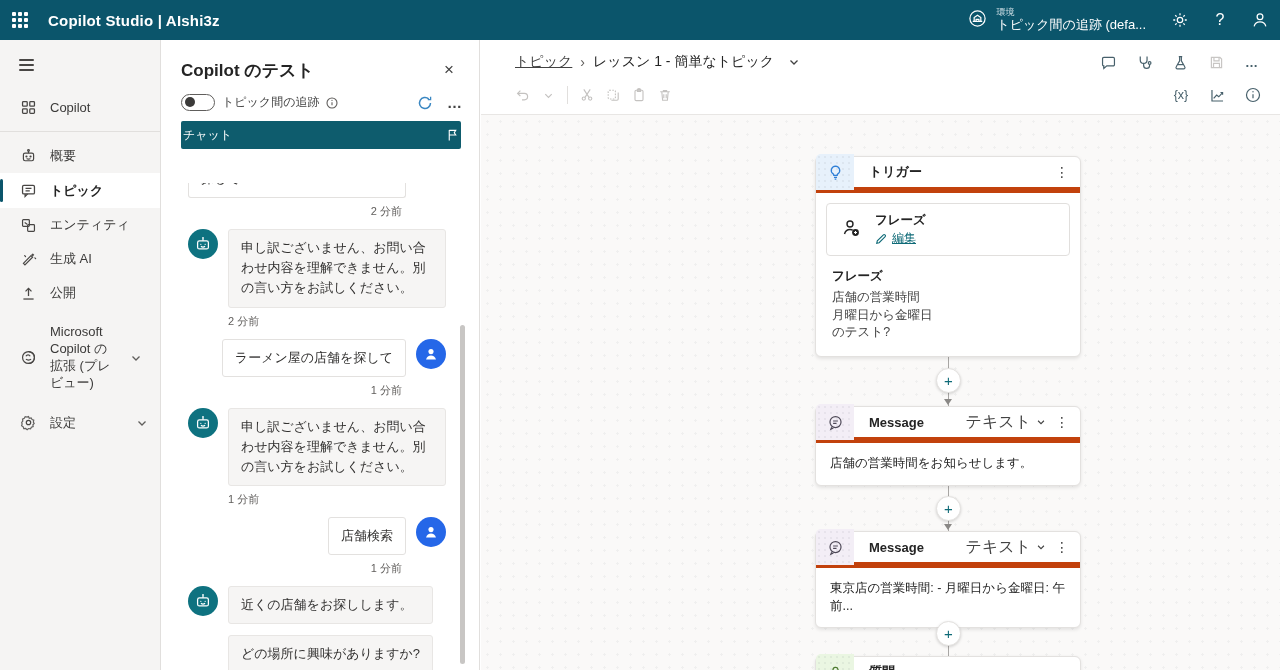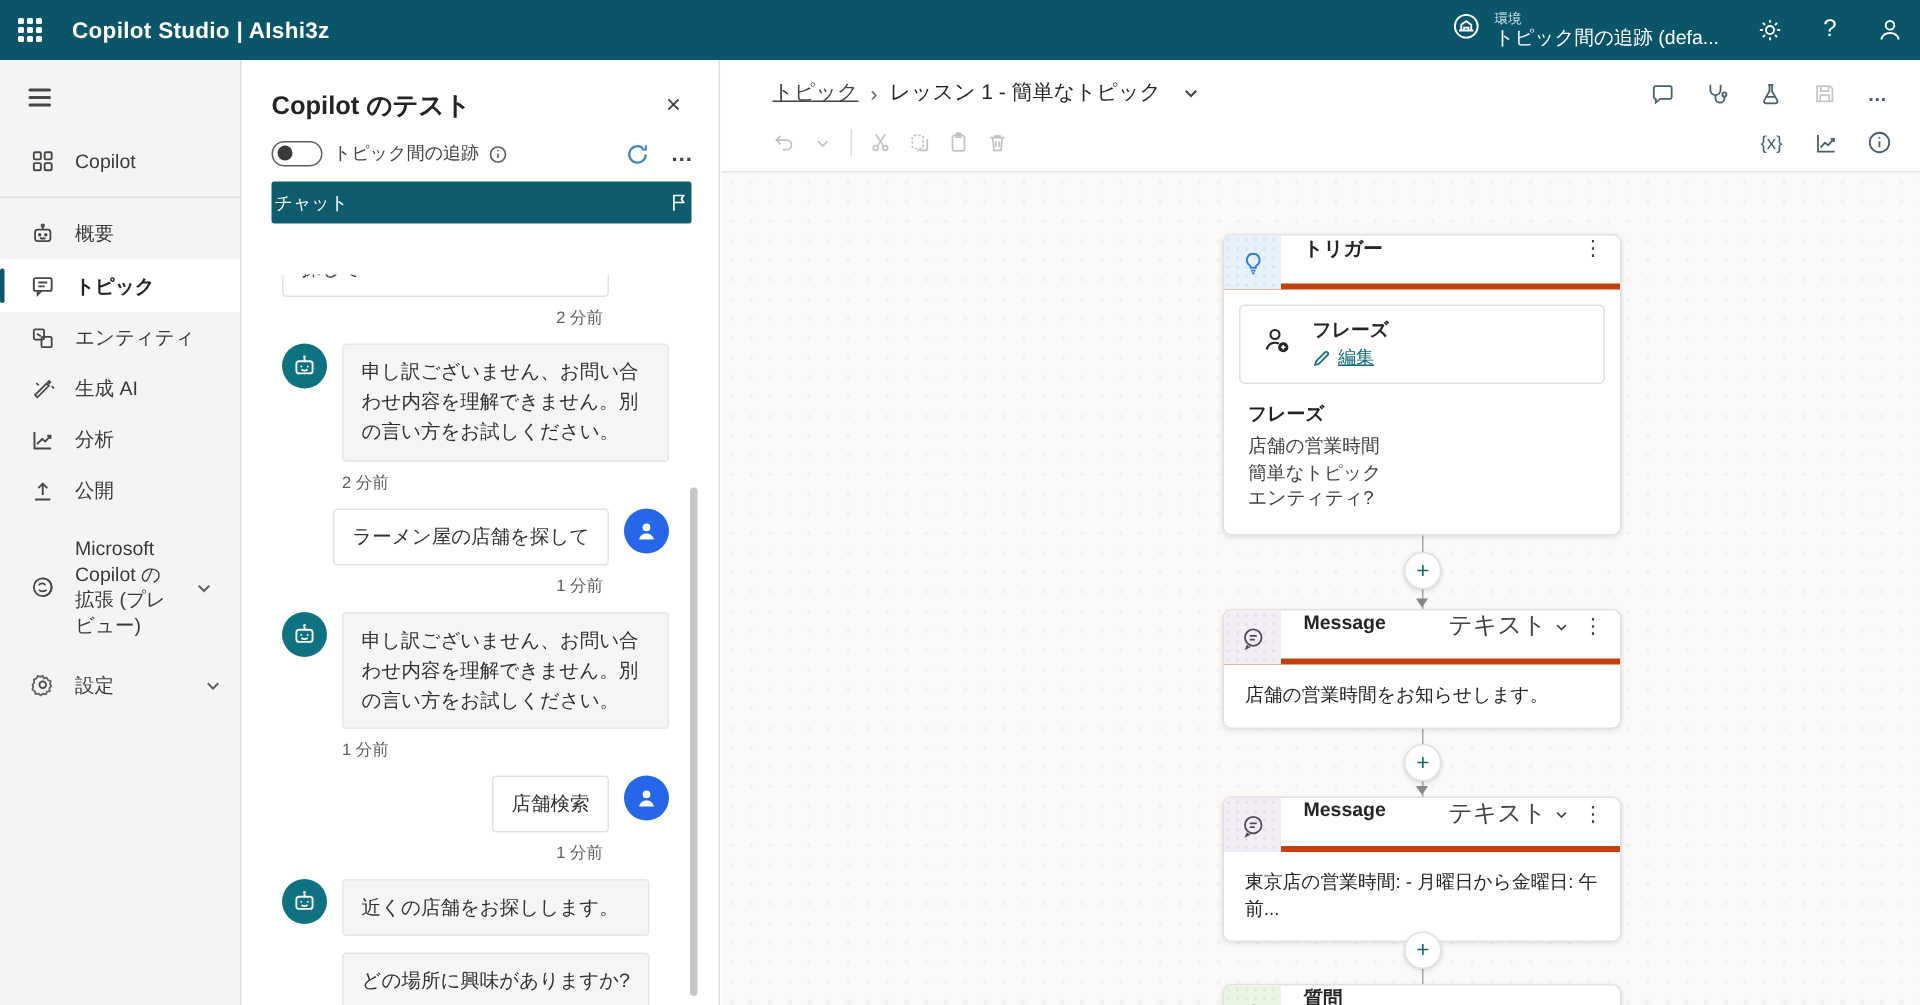--- a/index.html
+++ b/index.html
@@ -98,21 +98,21 @@
   .toolrow-right { margin-left:auto; display:flex; align-items:center; gap:10px; }
   .vicon { width:26px; height:24px; display:flex; align-items:center; justify-content:center;
     color:#47606b; cursor:pointer; font-size:12.5px; }
   .canvas-headline { position:absolute; left:0; right:0; top:74px; height:1px; background:#e8e6e4; }
 
   .flow { position:absolute; left:0; right:0; top:75px; bottom:0; overflow:hidden;
     background-image:radial-gradient(rgba(70,80,90,.055) 1px, transparent 1.2px); background-size:13px 13px; }
   .flow-line { position:absolute; left:467px; top:80px; width:1px; bottom:0; background:#a8a6a4; }
   .node { position:absolute; left:334px; width:266px; background:#fff; border:1px solid #e3e1df;
     border-radius:6px; box-shadow:0 1.2px 3.6px rgba(0,0,0,.09); }
-  .node-head { display:flex; align-items:flex-start; height:36px; border-bottom:4px solid #c2410c; }
+  .node-head { display:flex; align-items:center; height:36px; border-bottom:6px solid #c2410c; }
   .node-ico { width:38px; height:36px; border-radius:5px 0 0 0; display:flex; align-items:center;
     justify-content:center; flex:0 0 38px;
     background-image:radial-gradient(rgba(70,80,90,.07) 1px, transparent 1.2px); background-size:6px 6px; }
   .node-ico.trigger { background-color:#e7f1fb; color:#2f7fd6; }
   .node-ico.message { background-color:#f3eef6; color:#4f4a58; }
   .node-ico.question { background-color:#eaf6e2; color:#4c7a2f; }
   .node-title { font-size:13px; font-weight:bold; margin-left:15px; }
   .node-right { margin-left:auto; display:flex; align-items:center; gap:6px; padding-right:8px; }
   .node-type { font-size:16px; color:#424242; cursor:pointer; display:flex; align-items:center; gap:5px; }
   .node-kebab { font-size:14px; color:#424242; width:20px; text-align:center; cursor:pointer; }
@@ -236,30 +236,20 @@
       <svg width="17" height="17" viewBox="0 0 20 20" fill="none" stroke="currentColor" stroke-width="1.4">
         <path d="M4 16L13 7l1.8 1.8L5.8 17.8z" transform="translate(0,-1.5)"></path>
           <path d="M15 3.5v2M14 4.5h2M17.5 8l.9.9M5.5 5.5l1 1" stroke-linecap="round"></path>
       </svg>
     </span>
     <span class="ni-label">生成 AI</span>
   </div>
   <div class="nav-item">
     <span class="ni-icon">
       <svg width="17" height="17" viewBox="0 0 20 20" fill="none" stroke="currentColor" stroke-width="1.5">
-        <path d="M3.5 3.5v13h13"></path>
-          <path d="M5.5 13l4-4 2.5 2 4-4.5"></path>
-          <path d="M13.5 6.5H16V9"></path>
-      </svg>
-    </span>
-    <span class="ni-label">分析</span>
-  </div>
-  <div class="nav-item">
-    <span class="ni-icon">
-      <svg width="17" height="17" viewBox="0 0 20 20" fill="none" stroke="currentColor" stroke-width="1.5">
         <path d="M10 13V4"></path>
           <path d="M6.5 7.5L10 4l3.5 3.5"></path>
           <path d="M4 16.5h12"></path>
       </svg>
     </span>
     <span class="ni-label">公開</span>
   </div>
   <div class="nav-gap"></div>
   <div class="nav-item multiline">
     <span class="ni-icon">
@@ -536,22 +526,22 @@
             <svg width="12" height="12" viewBox="0 0 14 14" fill="none" stroke="currentColor" stroke-width="1.3">
               <path d="M2 12l.7-2.8L9.8 2.1a1.2 1.2 0 0 1 1.7 0l.4.4a1.2 1.2 0 0 1 0 1.7L4.8 11.3z"></path>
             </svg>
             <span class="lnk">編集</span>
           </span>
         </span>
       </div>
       <div class="trigger-body">
         <div class="tb-title">フレーズ</div>
         <div class="tb-line">店舗の営業時間</div>
-        <div class="tb-line">簡単なトピック</div>
-        <div class="tb-line">エンティティ?</div>
+        <div class="tb-line">月曜日から金曜日</div>
+        <div class="tb-line">のテスト?</div>
       </div>
     </div>
 
     <div class="plus-btn" style="top:253px;">+</div>
     <div class="arrowhead" style="top:284px;"></div>
 
     <div class="node" style="top:291px;">
       <div class="node-head">
         <div class="node-ico message">
           <svg width="17" height="17" viewBox="0 0 20 20" fill="none" stroke="currentColor" stroke-width="1.4">

